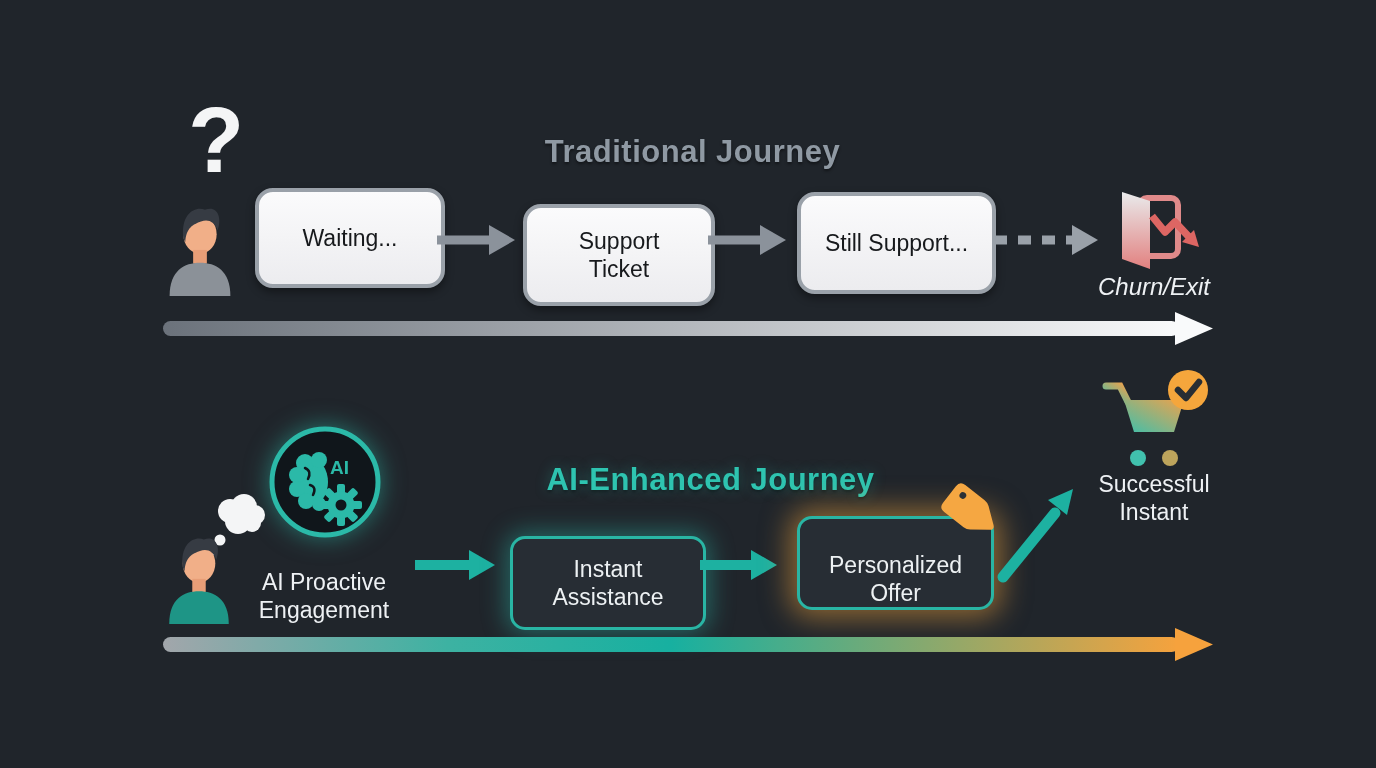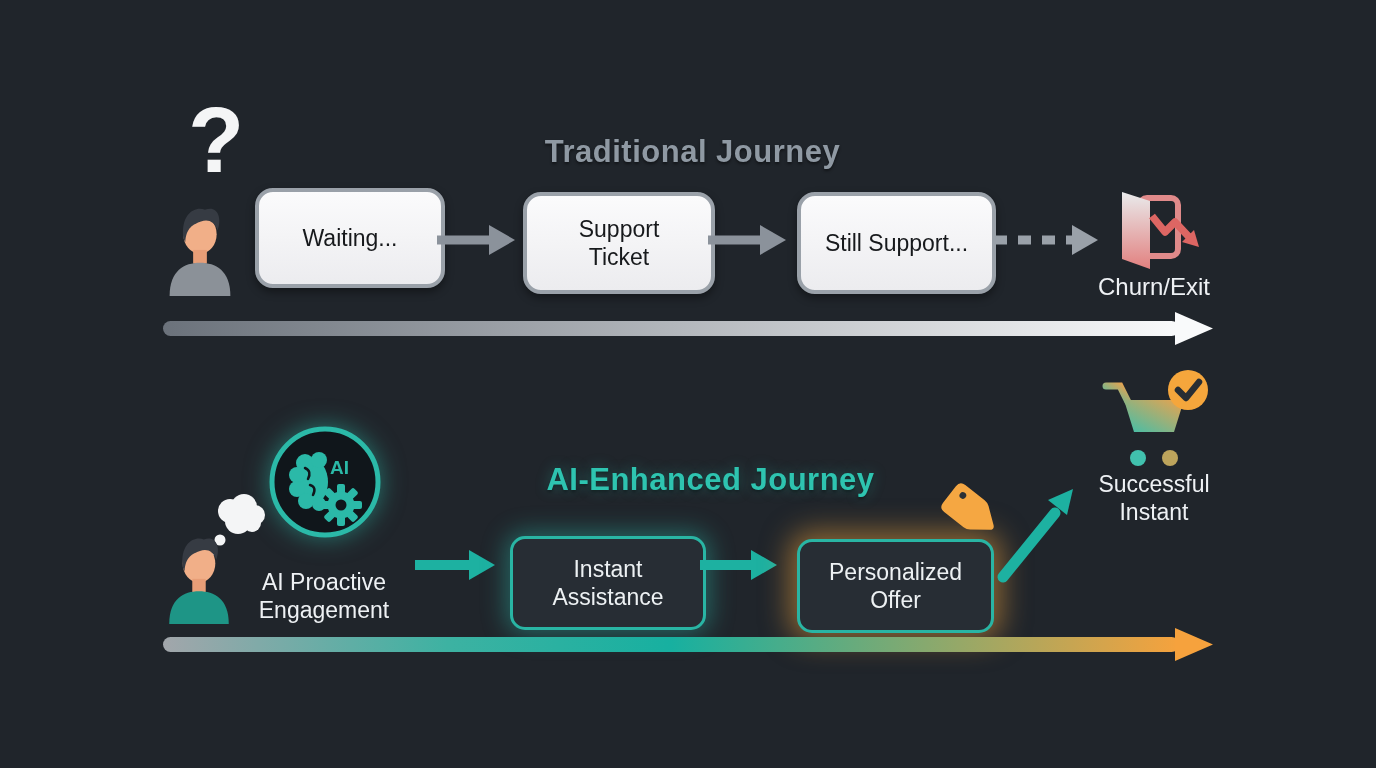--- a/index.html
+++ b/index.html
@@ -50,21 +50,21 @@
 
   <div class="abs white-box" style="left:255px;top:188px;width:182px;height:92px;">
     <span class="step-label">Waiting...</span>
   </div>
 
   <svg class="abs" style="left:437px;top:222px;" width="78" height="36" viewBox="0 0 78 36">
     <line x1="0" y1="18" x2="56" y2="18" stroke="#8b929b" stroke-width="9"></line>
     <polygon points="52,3 78,18 52,33" fill="#8b929b"></polygon>
   </svg>
 
-  <div class="abs white-box" style="left:523px;top:192px;width:184px;height:94px;">
+  <div class="abs white-box" style="left:523px;top:204px;width:184px;height:94px;">
     <span class="step-label">Support
 Ticket</span>
   </div>
 
   <svg class="abs" style="left:708px;top:222px;" width="78" height="36" viewBox="0 0 78 36">
     <line x1="0" y1="18" x2="56" y2="18" stroke="#8b929b" stroke-width="9"></line>
     <polygon points="52,3 78,18 52,33" fill="#8b929b"></polygon>
   </svg>
 
   <div class="abs white-box" style="left:797px;top:192px;width:191px;height:94px;">
@@ -82,21 +82,21 @@
         <stop offset="0" stop-color="#e9ebec"></stop>
           <stop offset="1" stop-color="#e2807f"></stop>
       </linearGradient>
     </defs>
     <rect x="34" y="8" width="38" height="58" rx="7" fill="none" stroke="#e08a8a" stroke-width="6"></rect>
     <polygon points="16,2 44,11 44,79 16,69" fill="url(#gLeaf)"></polygon>
     <polyline points="46,26 59,42 69,32 84,48" fill="none" stroke="#dd6663" stroke-width="7.5" stroke-linejoin="round"></polyline>
     <polygon points="93,57 76,52 88,40" fill="#dd6663"></polygon>
   </svg>
 
-  <div class="abs side-label" style="left:1063px;top:272px;width:182px;font-size:24px;">Churn/Exit</div>
+  <div class="abs side-label" style="left:1063px;top:272px;width:182px;font-size:24px;font-style:italic;">Churn/Exit</div>
 
   <svg class="abs" style="left:163px;top:310px;" width="1050" height="36" viewBox="0 0 1050 36">
     <defs>
       <linearGradient id="gTop" x1="0" y1="0" x2="1" y2="0">
         <stop offset="0" stop-color="#6b727b"></stop>
           <stop offset="1" stop-color="#f9fafb"></stop>
       </linearGradient>
     </defs>
     <rect x="0" y="11" width="1016" height="15" rx="7.5" fill="url(#gTop)"></rect>
     <polygon points="1012,2 1050,18.5 1012,35" fill="#f9fafb"></polygon>
@@ -161,21 +161,21 @@
   <div class="abs dark-box glow-teal" style="left:510px;top:536px;width:190px;height:88px;">
     <span class="step-label">Instant
 Assistance</span>
   </div>
 
   <svg class="abs" style="left:700px;top:547px;" width="77" height="36" viewBox="0 0 77 36">
     <line x1="0" y1="18" x2="55" y2="18" stroke="#1db1a1" stroke-width="10"></line>
     <polygon points="51,3 77,18 51,33" fill="#1db1a1"></polygon>
   </svg>
 
-  <div class="abs dark-box glow-orange" style="left:797px;top:539px;width:191px;height:88px;">
+  <div class="abs dark-box glow-orange" style="left:797px;top:516px;width:191px;height:88px;align-items:flex-end;">
     <span class="step-label">Personalized
 Offer</span>
   </div>
 
   <svg class="abs tag" style="left:938px;top:488px;" width="64" height="45" viewBox="0 0 86 60">
     <path d="M8,16 Q8,7 17,7 L50,7 Q55,7 59,10 L80,26 Q85,30 80,34 L59,50 Q55,53 50,53 L17,53 Q8,53 8,44 Z" fill="#f5a742"></path>
     <circle cx="23" cy="20" r="4.5" fill="#2b3036"></circle>
   </svg>
 
   <svg class="abs" style="left:993px;top:475px;" width="95" height="112" viewBox="0 0 95 112">

